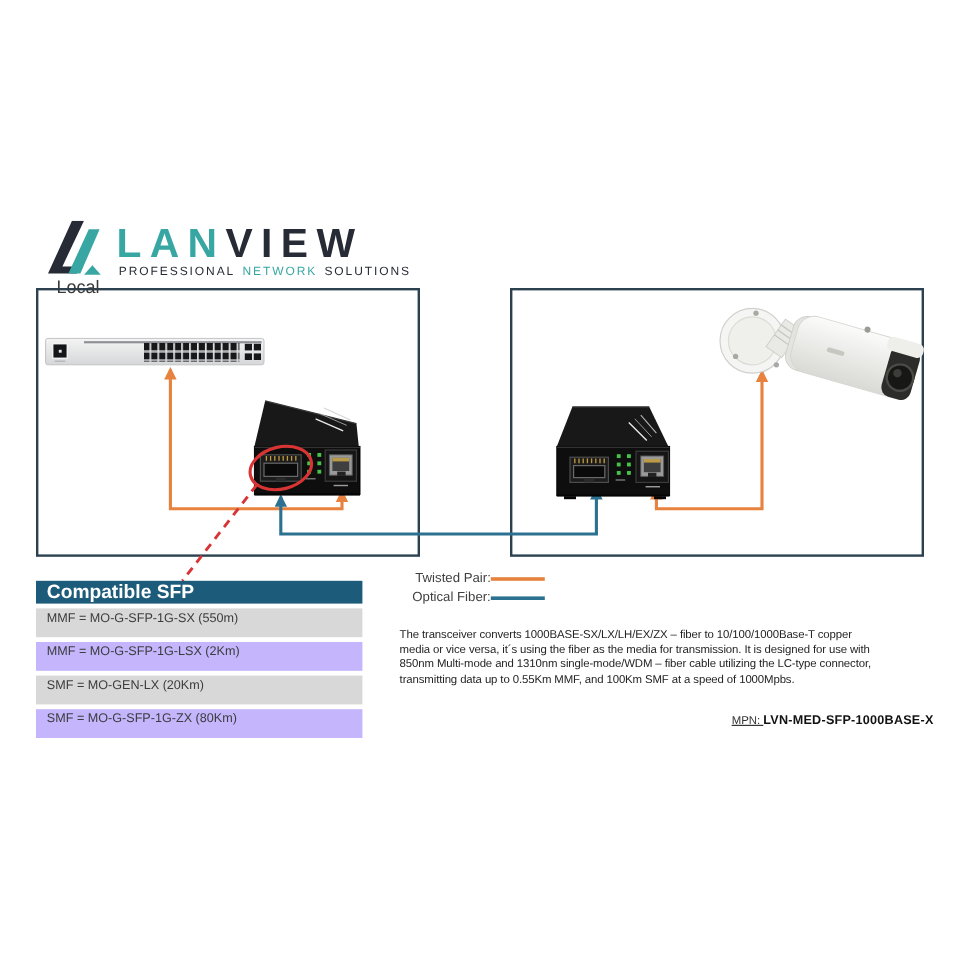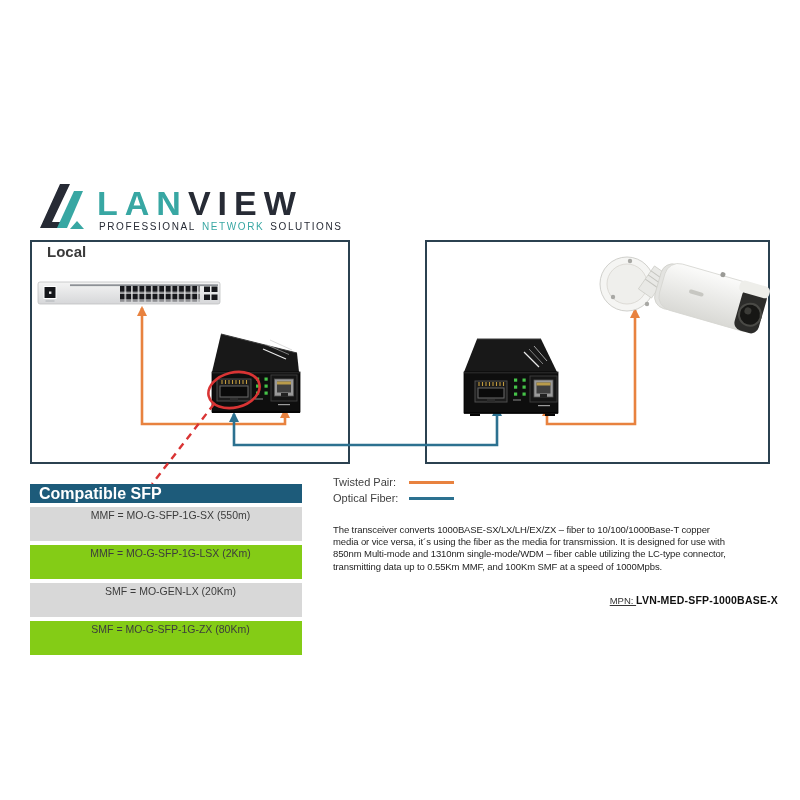--- a/index.html
+++ b/index.html
@@ -19,32 +19,32 @@
   .tagline span{margin-right:6px;}
 
   
   .dbox{position:absolute;border:2px solid #2b4150;background:transparent;}
   #local-box{left:30px;top:240px;width:316px;height:220px;}
   #remote-box{left:425px;top:240px;width:341px;height:220px;}
   .box-label{position:absolute;font-size:15px;color:#3a3a3a;}
 
   
   .legend{position:absolute;left:333px;top:474px;}
-  .legend-row{display:flex;align-items:center;height:16px;}
+  .legend-row{display:flex;align-items:center;height:16px;text-align:right;}
   .legend-label{font-size:11px;color:#3f3f3f;width:76px;}
   .legend-line{width:45px;height:0;border-top:3px solid #000;}
 
   
   .sfp-table{position:absolute;left:30px;top:484px;width:272px;}
   .sfp-header{background:#1d5b7a;color:#ffffff;font-weight:bold;font-size:16px;
               height:19px;line-height:19px;padding-left:9px;}
-  .sfp-row{font-size:10.5px;color:#3c3c3c;height:34px;line-height:17px;
-           padding-left:9px;margin-top:4px;text-align:center;}
+  .sfp-row{font-size:10.5px;color:#3c3c3c;height:24px;line-height:17px;
+           padding-left:9px;margin-top:4px;}
   .row-a{background:#d8d8d8;}
-  .row-b{background:#84cc16;}
+  .row-b{background:#c4b5fd;}
 
   
   .description{position:absolute;left:333px;top:524px;width:398px;font-size:9.5px;
                line-height:12.2px;color:#242424;letter-spacing:-0.1px;}
   .mpn{position:absolute;left:420px;top:590px;width:358px;text-align:right;white-space:nowrap;}
   .mpn-label{font-size:9.5px;color:#333;text-decoration:underline;}
   .mpn-value{font-size:10.5px;font-weight:bold;color:#111;letter-spacing:0.2px;}
 
   svg{display:block;}
   #diagram-svg{position:absolute;left:0;top:0;pointer-events:none;}
@@ -56,21 +56,21 @@
 <svg class="abs" style="left:40px;top:184px;" width="56" height="48" viewBox="0 0 56 48">
   <path d="M20,0 L30,0 L12,38 L26,38 L24,44 L0,44 Z" fill="#272b35"></path>
   <path d="M34,7 L43,7 L27,44 L17,44 Z" fill="#38a7a3"></path>
   <polygon points="37,37 44,45 30,45" fill="#38a7a3"></polygon>
 </svg>
 <div class="logo-text"><span class="logo-lan">LAN</span><span class="logo-view">VIEW</span></div>
 <div class="tagline"><span class="tag-dark">PROFESSIONAL</span><span class="tag-teal">NETWORK</span><span class="tag-dark">SOLUTIONS</span></div>
 
 <div class="dbox" id="local-box"></div>
 <div class="dbox" id="remote-box"></div>
-<div class="box-label" style="left:47px;top:243px;font-weight:bold;">Local</div>
+<div class="box-label" style="left:47px;top:231px;">Local</div>
 <div class="box-label" style="left:699px;top:246px;margin-top:48px;">Remote</div>
 
 <svg id="diagram-svg" width="800" height="800" viewBox="0 0 800 800">
   <defs>
     <marker id="arrO" viewBox="0 0 10 10" refX="8" refY="5" markerWidth="4" markerHeight="4" orient="auto-start-reverse">
       <path d="M0,0 L10,5 L0,10 Z" fill="#e8823f"></path>
     </marker>
     <marker id="arrOe" viewBox="0 0 10 10" refX="8" refY="5" markerWidth="4" markerHeight="4" orient="auto">
       <path d="M0,0 L10,5 L0,10 Z" fill="#e8823f"></path>
     </marker>

